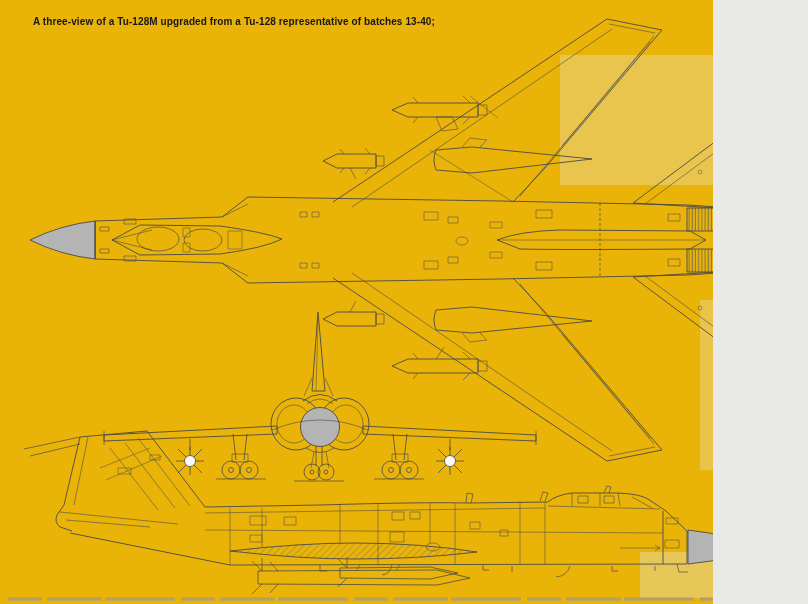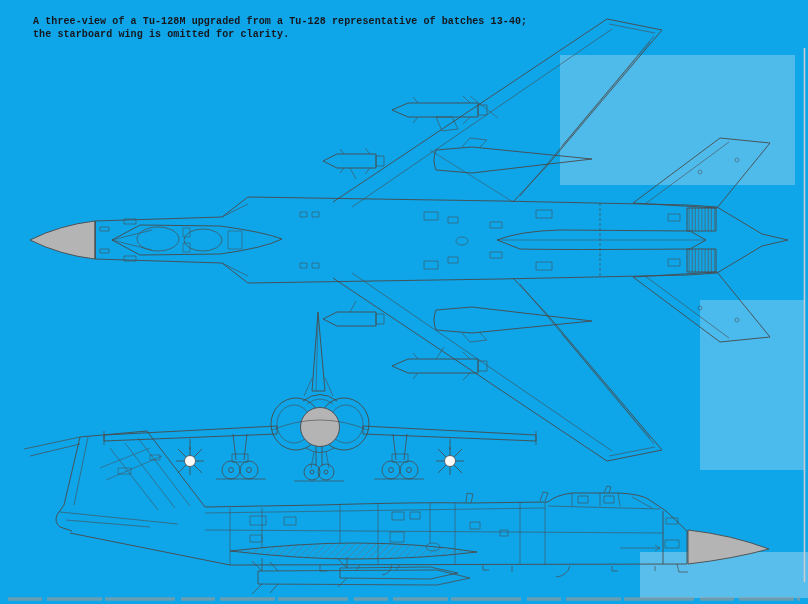--- a/index.html
+++ b/index.html
@@ -1,21 +1,21 @@
 <!DOCTYPE html>
 <html><head>
 <meta charset="utf-8">
 <style>
   html,body{margin:0;padding:0;background:#e9e9e7;}
   .page{
     position:relative;
-    width:808px;height:604px;
-    background:#0ea5e9;
+    width:713px;height:604px;
+    background:#eab308;
     overflow:hidden;
-    font-family:Liberation Mono, monospace;
+    font-family:Liberation Sans, sans-serif;
   }
   .caption{
     position:absolute;
     left:33px;top:16px;
     width:520px;
     font-size:10px;
     font-weight:bold;
     line-height:12.5px;
     letter-spacing:0.1px;
     color:#17171c;
@@ -319,16 +319,15 @@
         <path d="M360,565 L356,571 M400,565 L396,570" stroke-width="0.6"></path>
       </g>
     </g>
 
     <line x1="804.5" y1="48" x2="804.5" y2="582" stroke="#c9ccd4" stroke-width="1.6"></line>
     <line x1="8" y1="599" x2="800" y2="599" stroke="#9a9a94" stroke-width="3.4" opacity="0.65" stroke-dasharray="34,5,55,3,70,6"></line>
   </svg>
 
   <div class="caption">
     <span>A three-view of a Tu-128M upgraded from a Tu-128 representative of batches 13-40;</span>
-    <span>the starboard wing is omitted for clarity.</span>
   </div>
 
 </div>
 
 </body></html>

